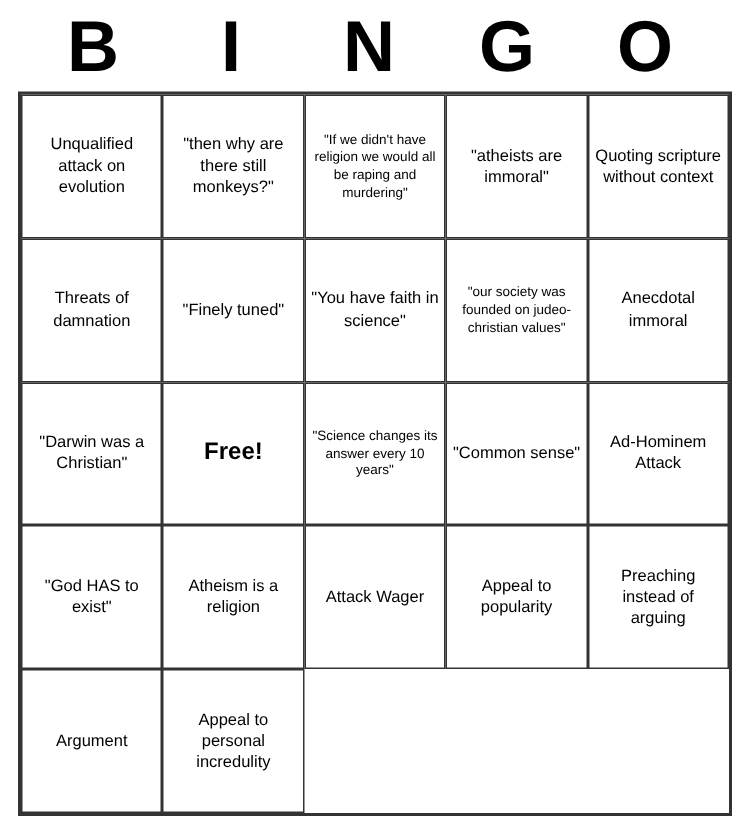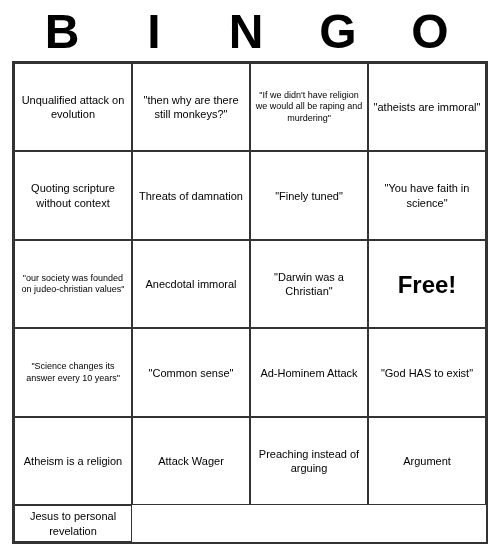--- a/index.html
+++ b/index.html
@@ -23,39 +23,39 @@
       padding: 4px 0 2px 0;
       font-family: Arial, sans-serif;
     }
     #bingo-title span {
       display: inline-block;
       width: 80px;
       text-align: center;
     }
     #bingo-grid {
       display: grid;
-      grid-template-columns: repeat(4, 1fr);
+      grid-template-columns: repeat(5, 1fr);
       grid-template-rows: repeat(5, 1fr);
       width: 476px;
       height: 492px;
       border: 2px solid #333;
     }
     .cell {
       border: 1px solid #333;
       display: flex;
       align-items: center;
       justify-content: center;
       text-align: center;
       padding: 3px;
       font-size: 11px;
       line-height: 1.3;
       cursor: default;
     }
     .cell.free {
-      font-size: 24px;
+      font-size: 16px;
       font-weight: bold;
     }
     .cell.small-text {
       font-size: 9px;
     }
   </style>
 </head>
 <body>
 
 <div id="bingo-title">
@@ -78,16 +78,17 @@
     <div class="cell small-text">"our society was founded on judeo-christian values"</div>
     <div class="cell">Anecdotal immoral</div>
     <div class="cell">"Darwin was a Christian"</div>
     <div class="cell free">Free!</div>
     <div class="cell small-text">"Science changes its answer every 10 years"</div>
     <div class="cell">"Common sense"</div>
     <div class="cell">Ad-Hominem Attack</div>
     <div class="cell">"God HAS to exist"</div>
     <div class="cell">Atheism is a religion</div>
     <div class="cell">Attack Wager</div>
+    <div class="cell">Appeal to popularity</div>
     <div class="cell">Preaching instead of arguing</div>
     <div class="cell">Argument</div>
-    <div class="cell">Jesus to personal revelation</div>
+    <div class="cell">Appeal to personal incredulity</div>
   </div>
 
 </body></html>

